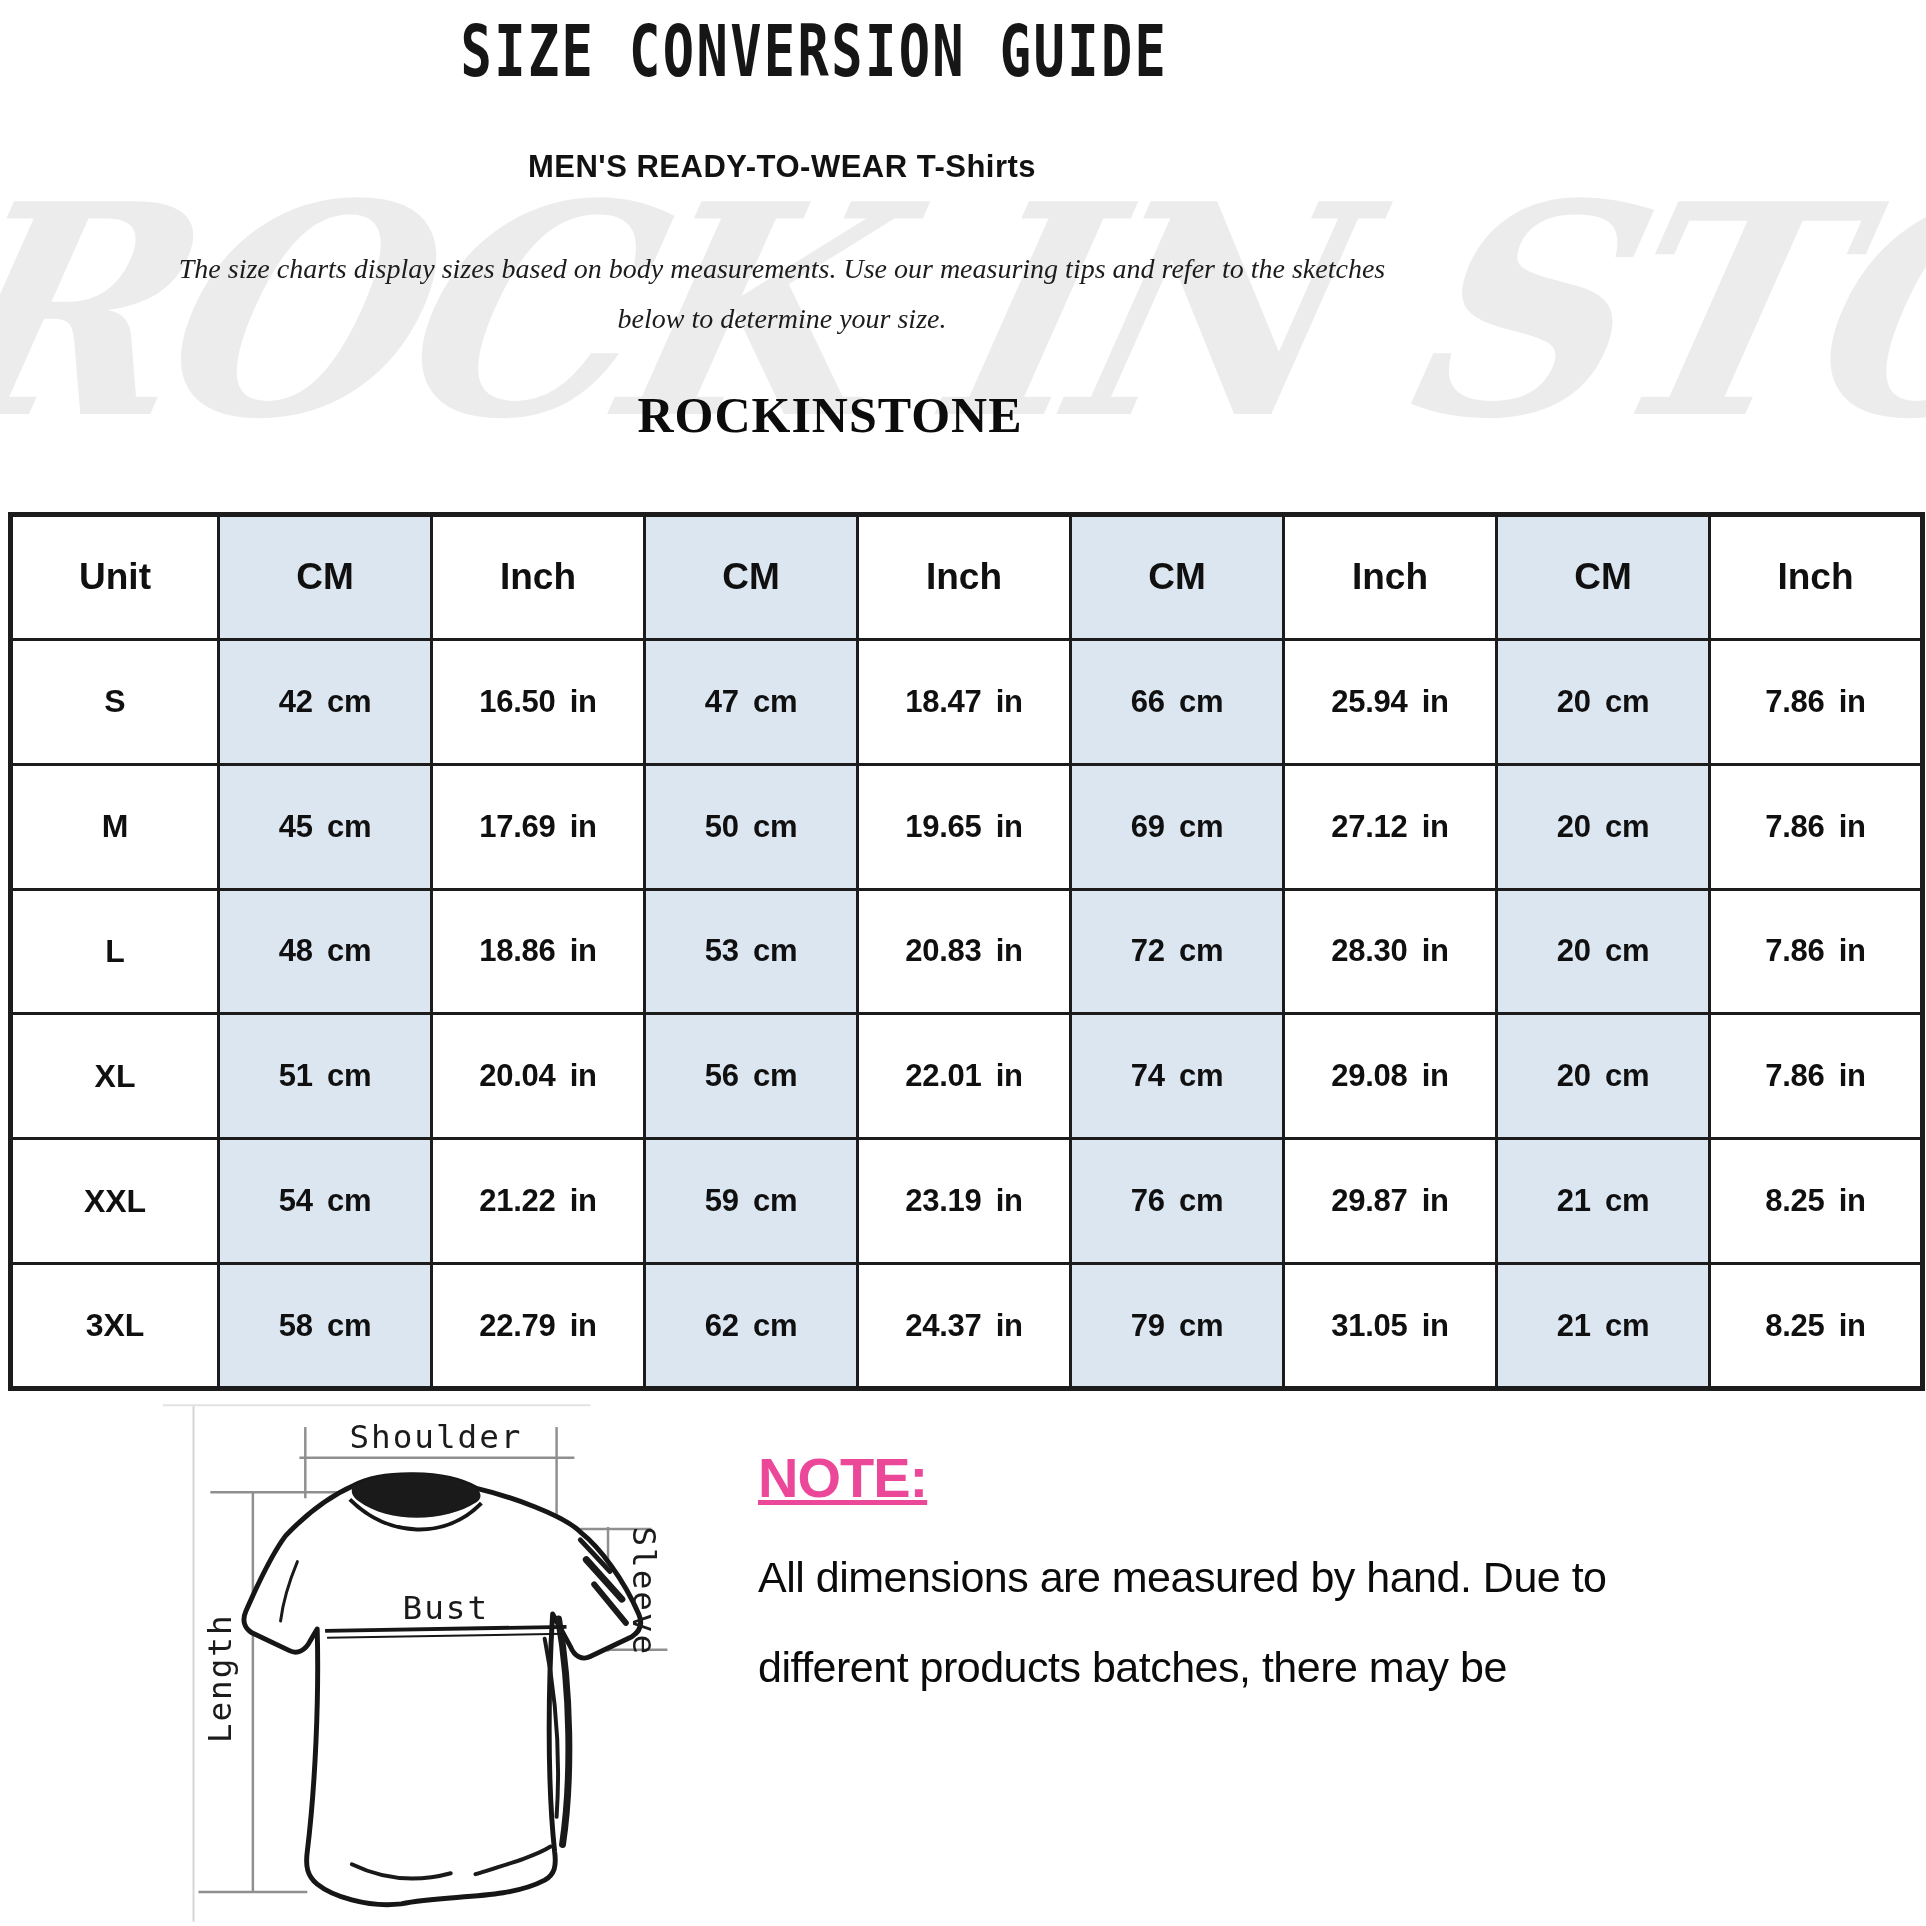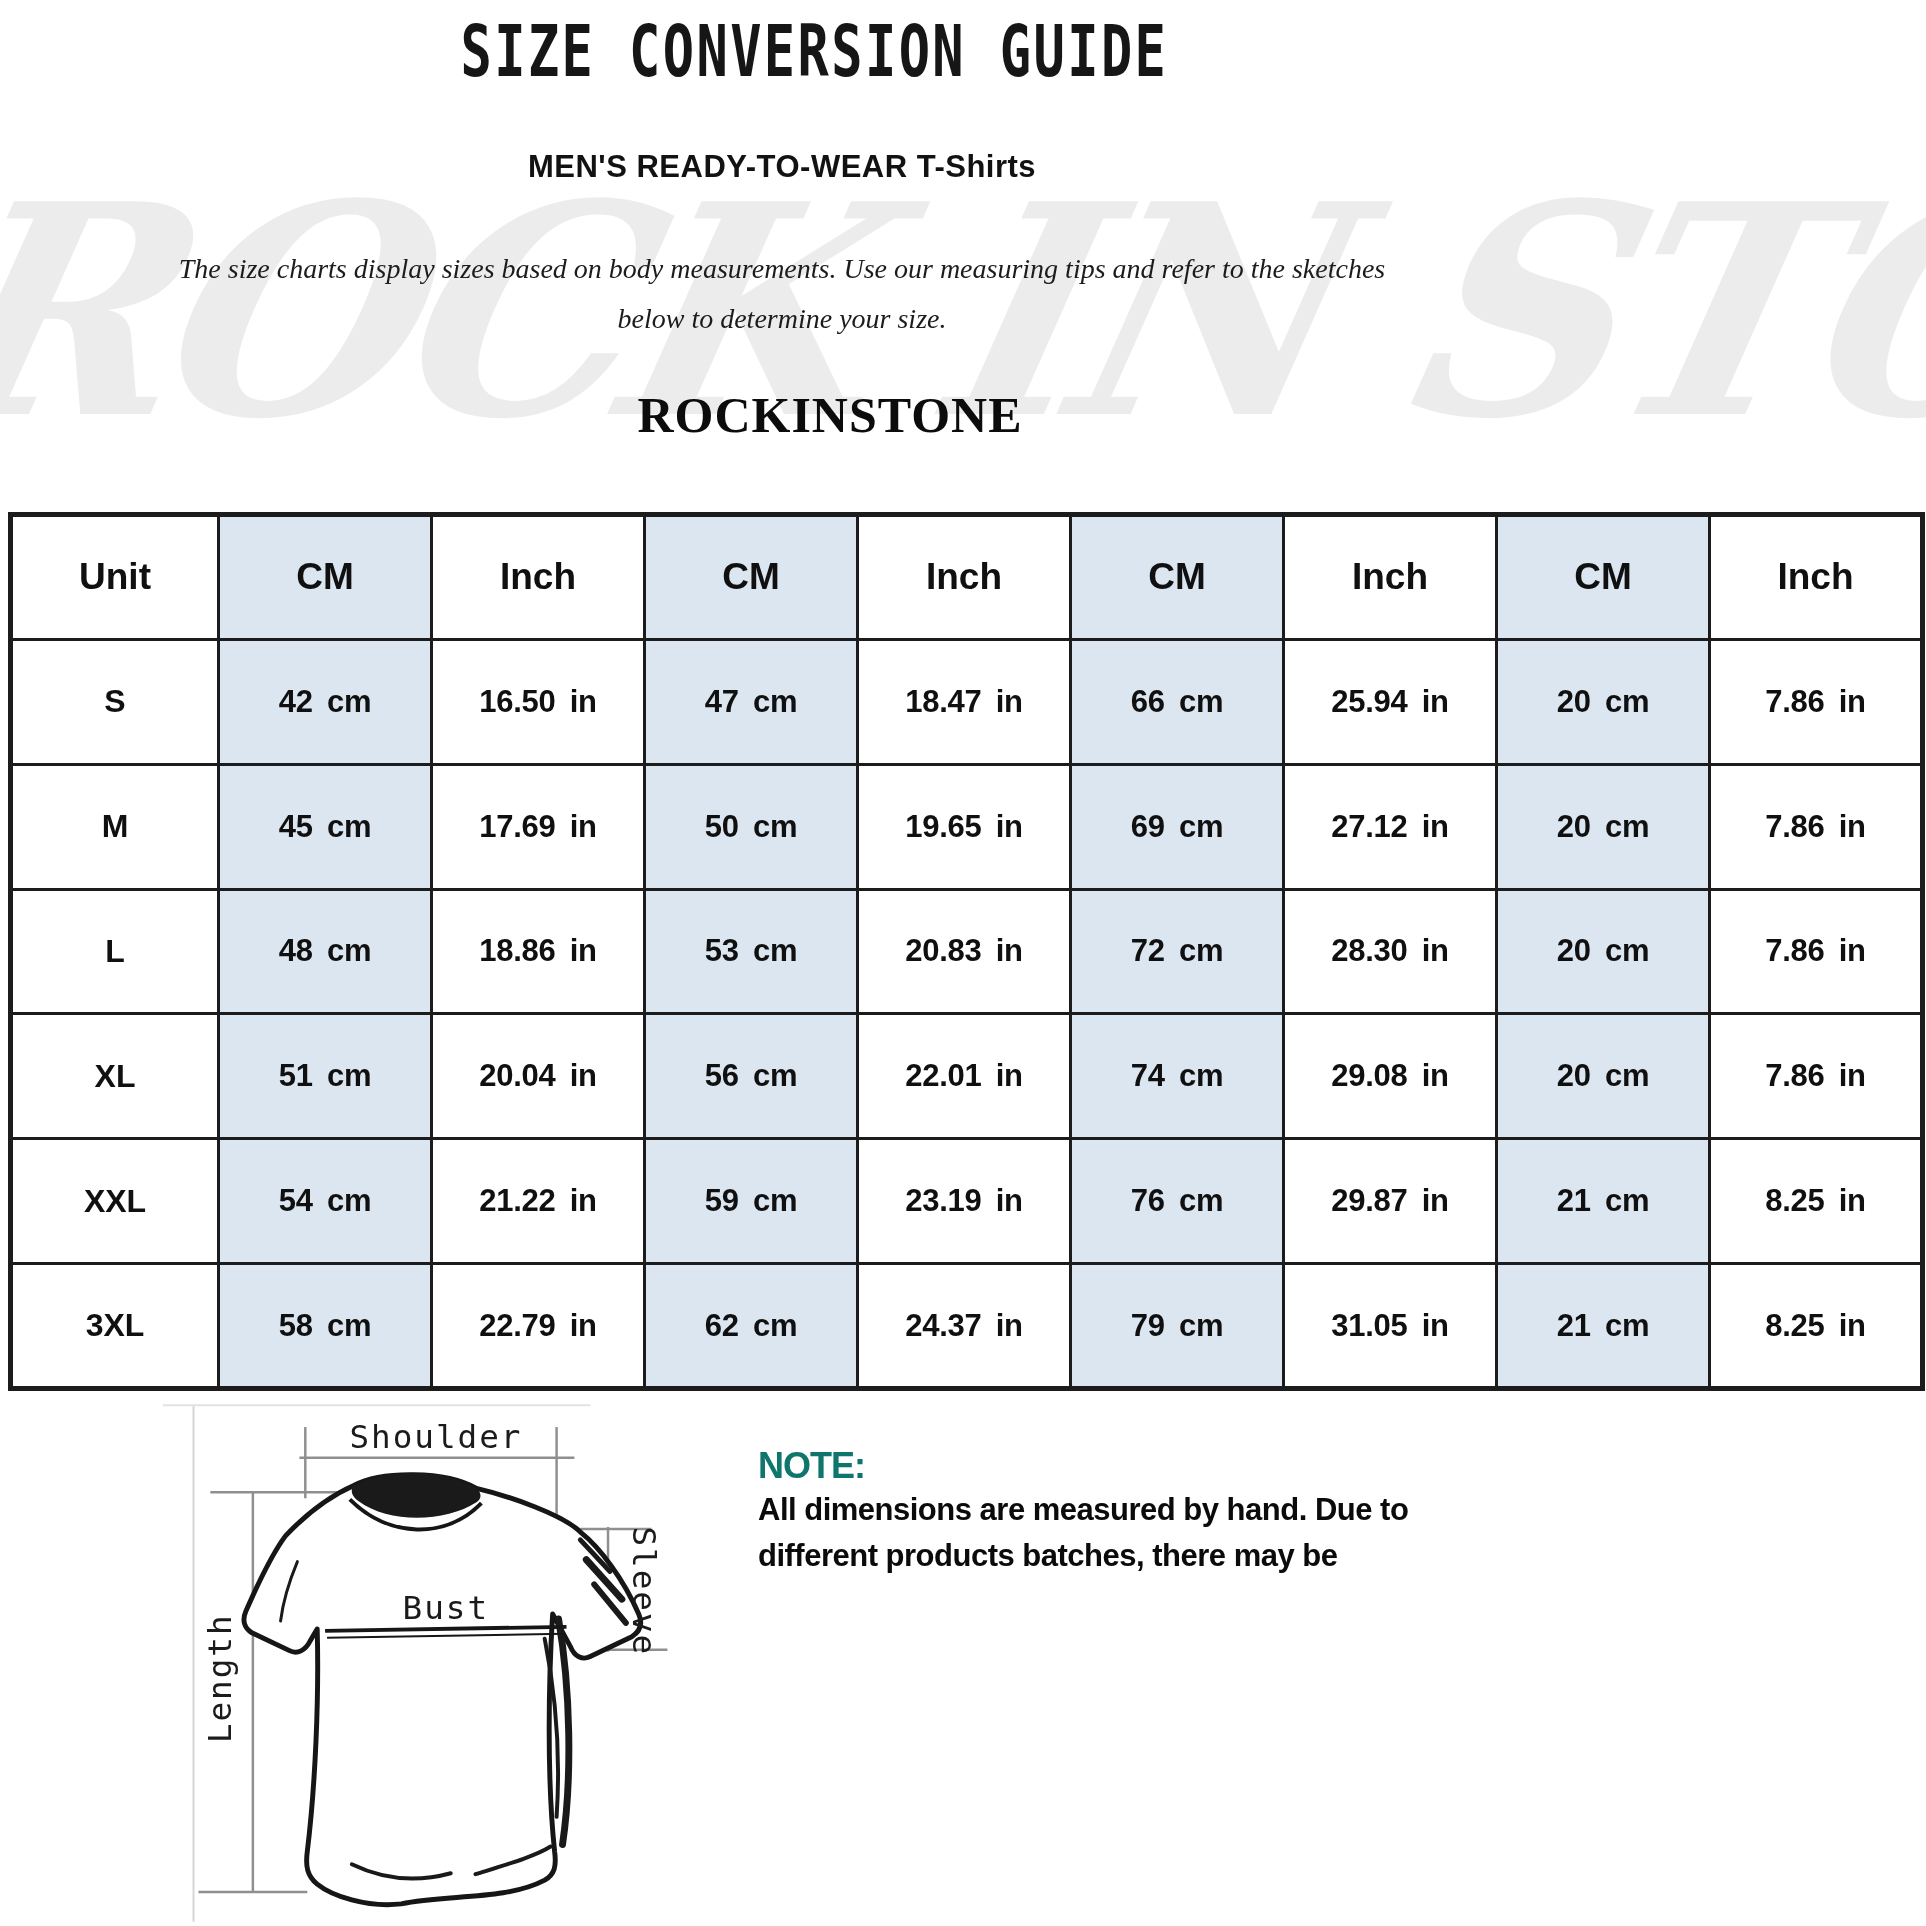--- a/index.html
+++ b/index.html
@@ -48,23 +48,23 @@
   }
   .size-table td.blue{background:#dce6f1;}
   .size-table td.grp{font-size:33px;}
   .size-table td.unit{font-size:37px;}
   .size-table td.szl{font-size:32px;}
   .size-table td.val{font-size:31px;letter-spacing:-0.3px;word-spacing:6px;}
 
   
   .sketch{position:absolute;left:149px;top:1401px;width:554px;height:525px;}
   .note{position:absolute;left:758px;top:1445px;width:1158px;}
-  .note-heading{font-size:36px;font-weight:700;letter-spacing:-1px;color:#0f766e;}
-  .note-line{font-size:31px;font-weight:700;letter-spacing:-0.5px;line-height:46px;
-    color:#0b0b0b;white-space:nowrap;}
+  .note-heading{font-size:56px;font-weight:700;letter-spacing:-1px;color:#ec4899;text-decoration:underline;}
+  .note-line{font-size:43px;font-weight:400;letter-spacing:-0.5px;line-height:46px;
+    margin-top:44px;color:#0b0b0b;white-space:nowrap;}
 </style>
 </head>
 <body>
 
 <div class="watermark">ROCK IN STONE</div>
 
 <div class="header">
   <div class="title-wrap">
     <span class="title-text">SIZE CONVERSION GUIDE</span>
   </div>

